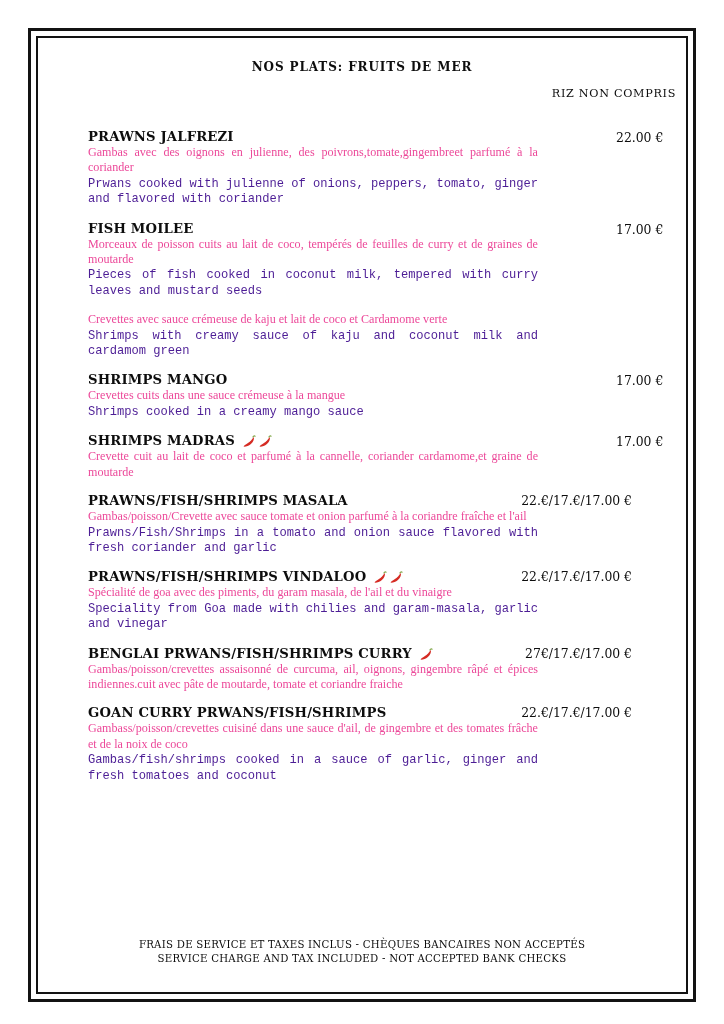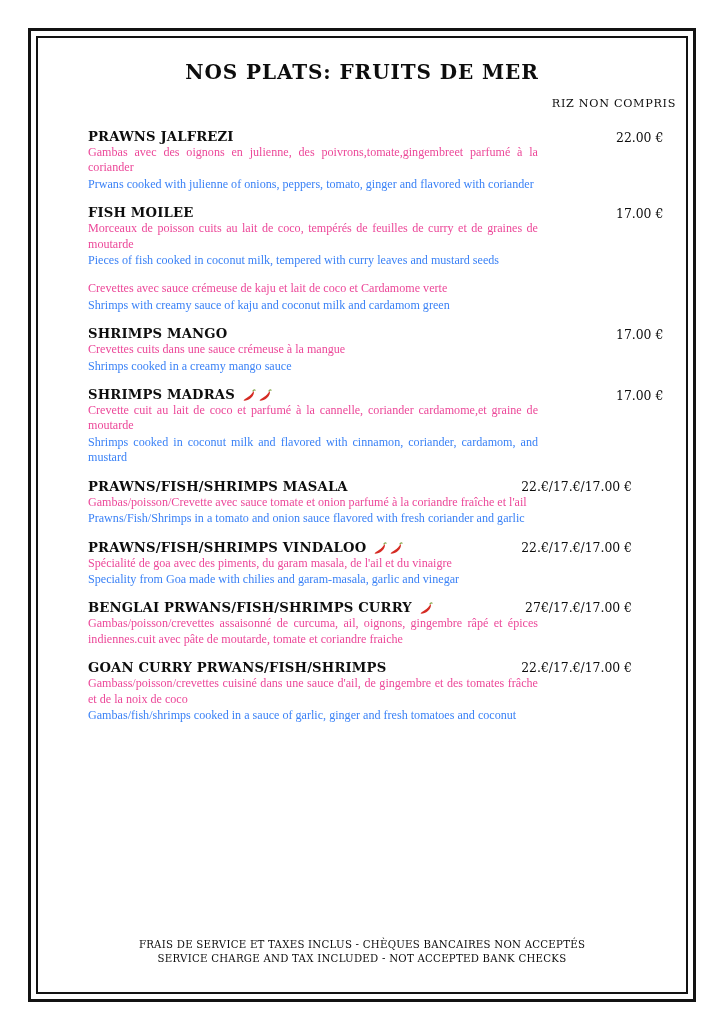--- a/index.html
+++ b/index.html
@@ -45,37 +45,37 @@
     height: 938px;
     box-sizing: border-box;
     padding: 0;
   }
 
   
   .menu-title {
     text-align: center;
     font-family: "DejaVu Serif", "Liberation Serif", serif;
     font-weight: bold;
-    font-size: 20px;
+    font-size: 12px;
     letter-spacing: 0.9px;
     margin-top: 14px;
     color: #0d0d0d;
   }
   .menu-subtitle {
     text-align: right;
     font-family: "DejaVu Serif", "Liberation Serif", serif;
     font-size: 11.2px;
     letter-spacing: 0.7px;
     margin-top: 13px;
     color: #0d0d0d;
   }
 
   
   .items {
-    margin-top: 19px;
+    margin-top: 29px;
     padding-left: 40px;
     padding-right: 0px;
   }
   .item {
     margin-bottom: 13px;
     position: relative;
   }
   .item-head {
     display: flex;
     align-items: baseline;
@@ -123,21 +123,22 @@
   .desc {
     width: 450px;
     font-family: "Liberation Serif", serif;
     font-size: 12.1px;
     line-height: 15.4px;
     text-align: justify;
     color: #ec4899;
     margin-top: 1px;
   }
   .desc.en {
-    color: #3b82f6;
+    color: #4c1d95;
+    font-family: Liberation Mono, monospace;
   }
 
   
   .footer {
     position: absolute;
     left: 0;
     right: 0;
     bottom: 18px;
     text-align: center;
     font-family: "DejaVu Serif", "Liberation Serif", serif;
@@ -204,21 +205,20 @@
                 </svg></span>
               <span class="chili"><svg viewBox="0 0 15 13" width="15" height="13" xmlns="http://www.w3.org/2000/svg">
                   <path d="M13.1 1.2 C12.3 0.6 11.4 1.0 10.9 1.9" stroke="#7ba23f" stroke-width="1.1" fill="none" stroke-linecap="round"></path>
                   <path d="M11.6 1.9 C12.6 3.6 11.5 6.6 8.9 8.9 C6.5 11.0 3.4 12.0 1.5 11.6 C2.0 10.5 3.6 9.6 5.6 8.3 C8.2 6.6 10.2 4.3 11.6 1.9 Z" fill="#d52b23"></path>
                 </svg></span>
             </span>
           </span>
           <span class="item-price single">17.00 €</span>
         </div>
         <div class="desc fr">Crevette cuit au lait de coco et parfumé à la cannelle, coriander cardamome,et graine de moutarde</div>
-        <div class="desc en">Shrimps cooked in coconut milk and flavored with cinnamon, coriander, cardamom, and mustard</div>
       </div>
       <div class="item">
         <div class="item-head">
           <span class="item-name-wrap">
             <span class="item-name">PRAWNS/FISH/SHRIMPS MASALA</span>
           </span>
           <span class="item-price">22.€/17.€/17.00 €</span>
         </div>
         <div class="desc fr">Gambas/poisson/Crevette avec sauce tomate et onion parfumé à la coriandre fraîche et l'ail</div>
         <div class="desc en">Prawns/Fish/Shrimps in a tomato and onion sauce flavored with fresh coriander and garlic</div>

